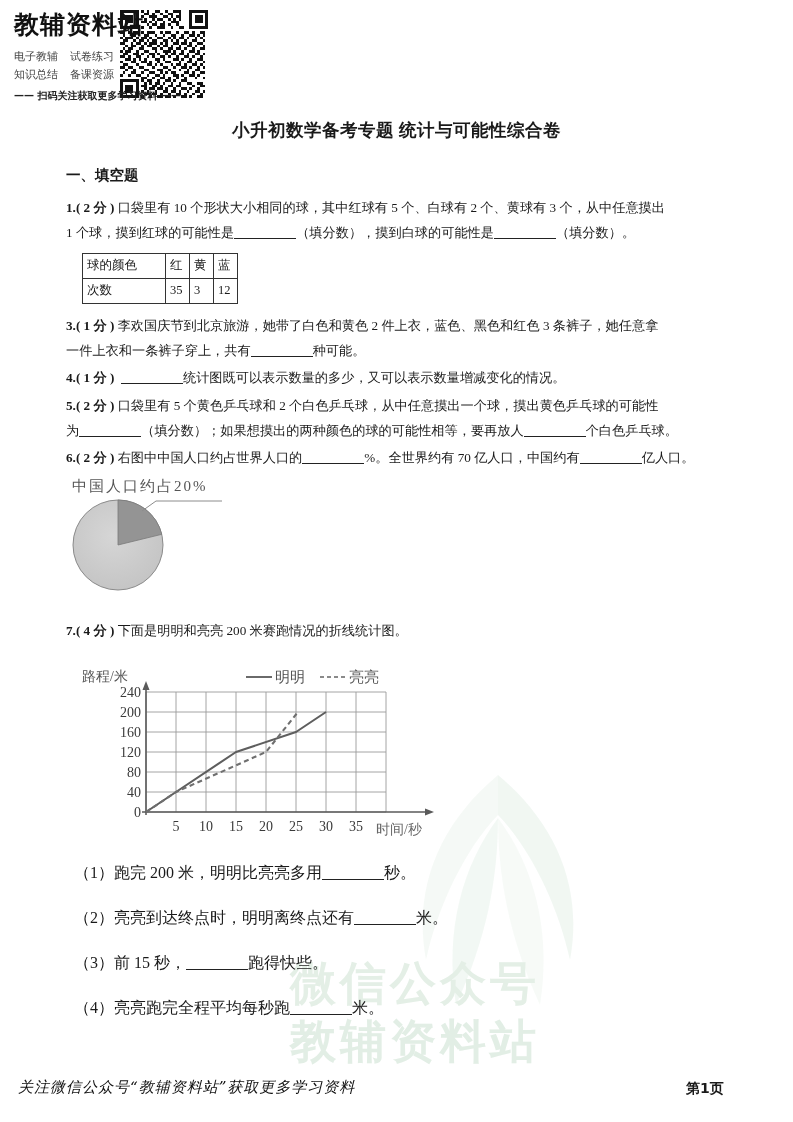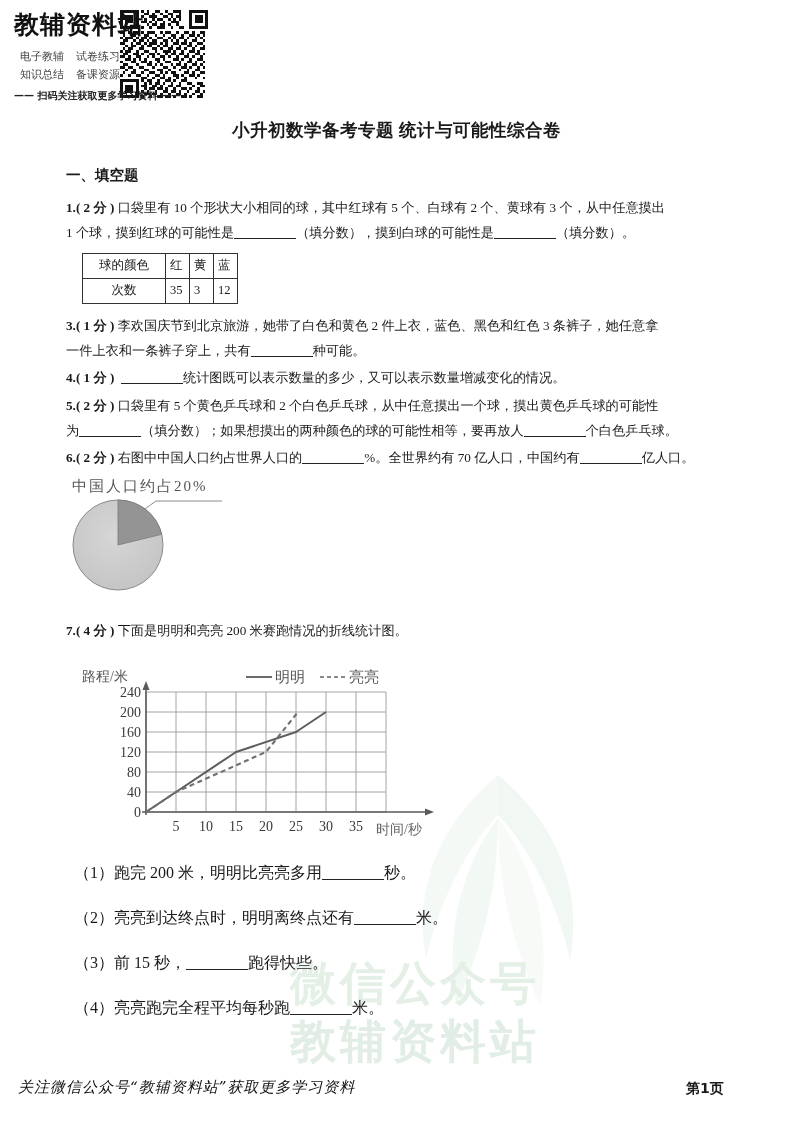--- a/index.html
+++ b/index.html
@@ -18,42 +18,42 @@
     color:#e4efe6;letter-spacing:4px;font-family:"DejaVu Sans","Liberation Sans",sans-serif;
     line-height:1.25;}
   .wm-text div:nth-child(2){color:#e2eee5;}
 
   
   .logo-block{position:absolute;left:14px;top:8px;width:215px;z-index:3;}
   .logo-title{font-size:25px;font-weight:bold;letter-spacing:1px;
     font-family:"DejaVu Sans","Liberation Sans",sans-serif;color:#111;}
   .logo-sub{margin-top:7px;font-size:11px;color:#444;line-height:1.65;
     font-family:"DejaVu Sans","Liberation Sans",sans-serif;width:118px;}
-  .logo-sub span{display:inline-block;width:56px;text-align:center;}
+  .logo-sub span{display:inline-block;width:56px;}
   .logo-foot{margin-top:5px;font-size:10px;color:#222;white-space:nowrap;
     font-family:"DejaVu Sans","Liberation Sans",sans-serif;font-weight:bold;}
   .qr{position:absolute;left:120px;top:10px;width:88px;height:88px;}
 
   
   .doc-title{position:absolute;left:0;top:118px;width:793px;text-align:center;
     font-size:17.5px;font-weight:bold;letter-spacing:.5px;z-index:3;}
 
   
   .content{position:absolute;left:66px;top:160px;width:662px;z-index:3;}
   .section-head{font-size:14.5px;font-weight:bold;margin:6px 0 10px 0;}
   .q{font-size:13.2px;line-height:1.92;margin:0 0 2px 0;text-align:justify;}
   .qnum{font-weight:bold;}
   .pts{font-weight:bold;}
   .blank{display:inline-block;border-bottom:1px solid #222;width:62px;
     height:1em;vertical-align:-2px;}
 
   
   .tbl-wrap{margin:7px 0 9px 16px;}
   table.ball{border-collapse:collapse;font-size:12.5px;}
-  table.ball td{border:1px solid #333;padding:3px 4px;height:18px;text-align:center;
+  table.ball td{border:1px solid #333;padding:3px 4px;height:18px;text-align:left;
     line-height:1.35;}
   table.ball td.c1{width:74px;}
   table.ball td.cc{width:15px;text-align:left;}
 
   
   .pie-wrap{position:relative;margin:6px 0 4px 6px;width:270px;height:112px;}
   .pie-label{position:absolute;left:0;top:0;font-size:15px;color:#555;
     font-family:"Liberation Serif",serif;letter-spacing:2px;}
   .pie-svg{position:absolute;left:0px;top:22px;}
 

